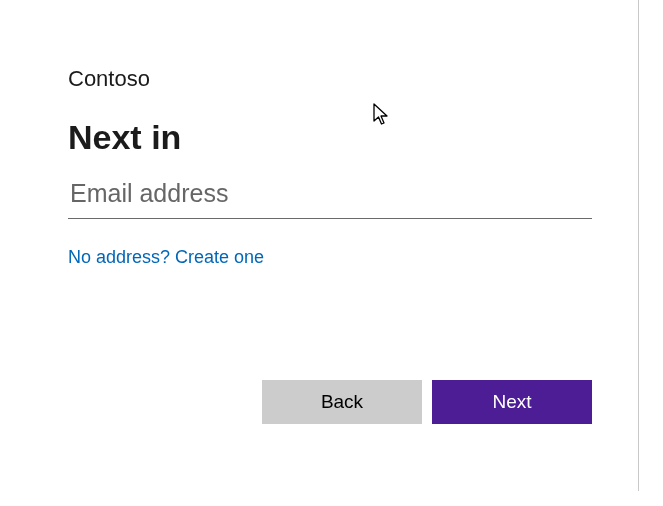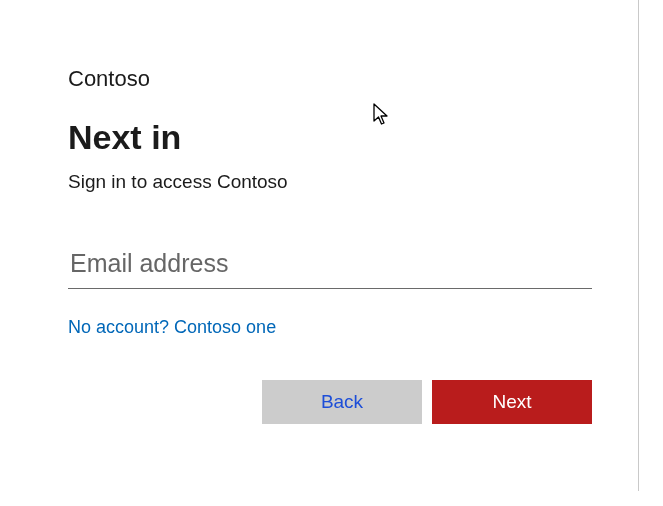--- a/index.html
+++ b/index.html
@@ -73,24 +73,24 @@
       border: none;
       font-size: 19px;
       font-family: inherit;
       cursor: pointer;
       display: flex;
       align-items: center;
       justify-content: center;
     }
     .btn-back {
       background: #cccccc;
-      color: #1d4ed8;
+      color: #000000;
     }
     .btn-next {
-      background: #b91c1c;
+      background: #4c1d95;
       color: #ffffff;
       text-align: center;
     }
     .right-border {
       position: absolute;
       right: 24px;
       top: 0;
       width: 1px;
       height: 491px;
       background: #c9c9c9;
@@ -103,27 +103,26 @@
     }
   </style>
 </head>
 <body>
 
 <div class="right-border"></div>
 
 <div class="container">
   <div class="brand">Contoso</div>
   <div class="title">Next in</div>
-  <div class="subtitle">Sign in to access Contoso</div>
 
   <div class="input-wrap">
     <input class="email-input" type="text" placeholder="Email address" style="">
   </div>
 
-  <a class="create-link">No account? Contoso one</a>
+  <a class="create-link">No address? Create one</a>
 </div>
 
 <div class="button-row">
   <button class="btn btn-back">Back</button>
   <button class="btn btn-next">Next</button>
 </div>
 
 <div class="cursor">
   <svg width="18" height="24" viewBox="0 0 18 24">
     <path d="M1 1 L1 18 L5.5 14 L8.5 21 L11 20 L8 13 L14 13 Z" fill="#ffffff" stroke="#000000" stroke-width="1.3" stroke-linejoin="round"></path>

